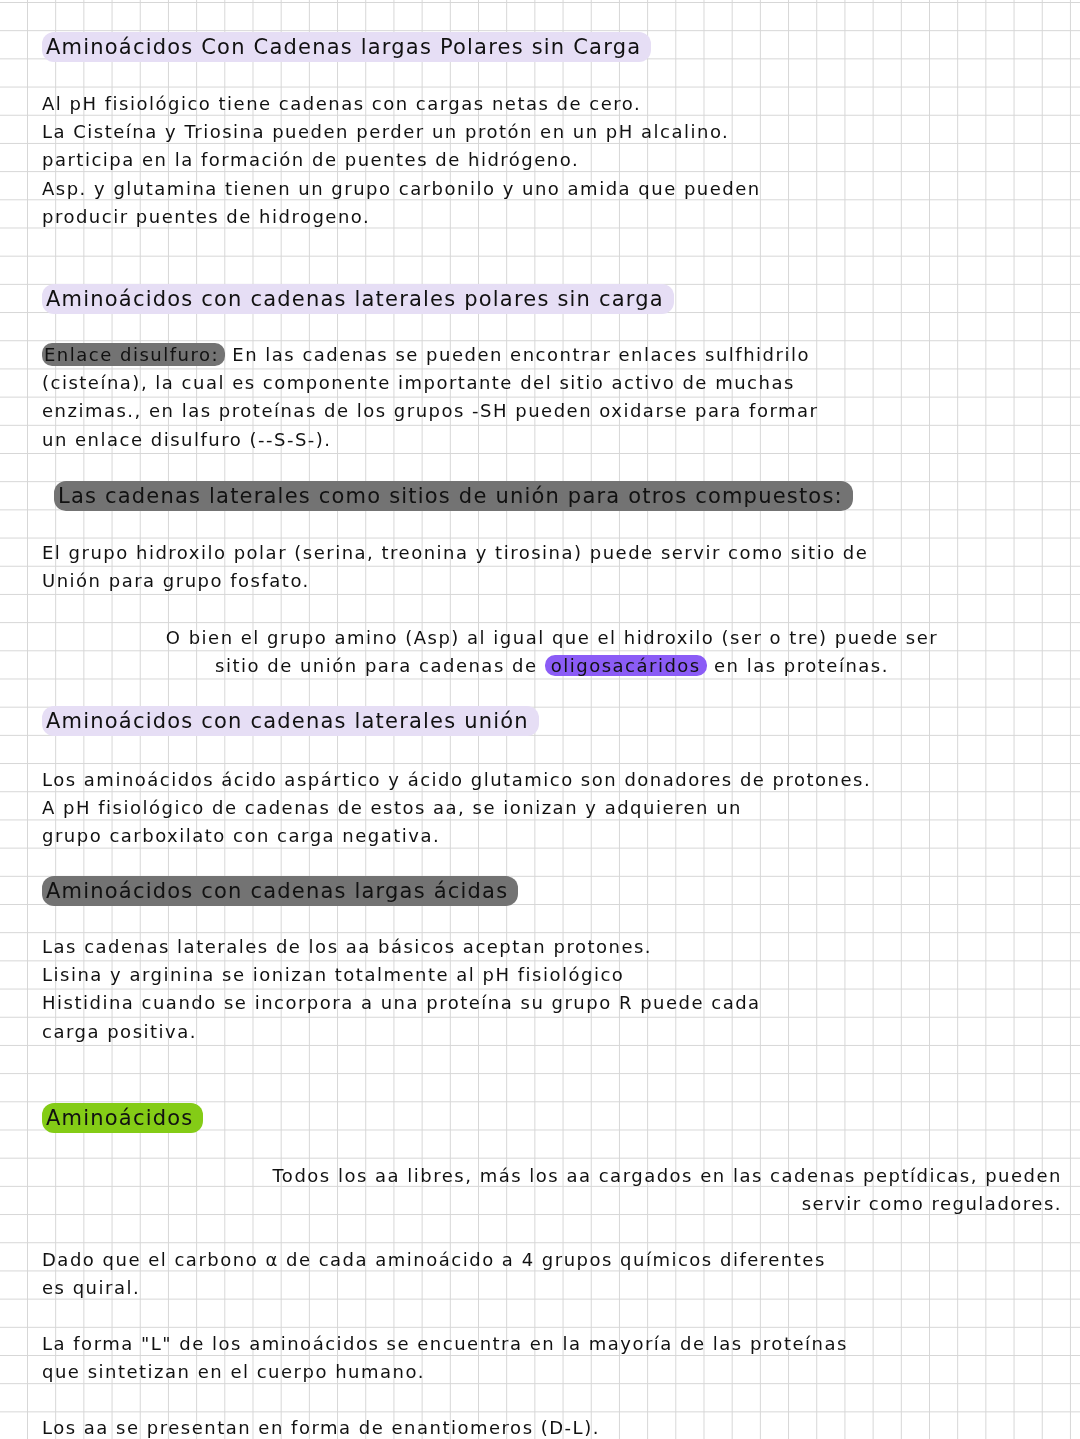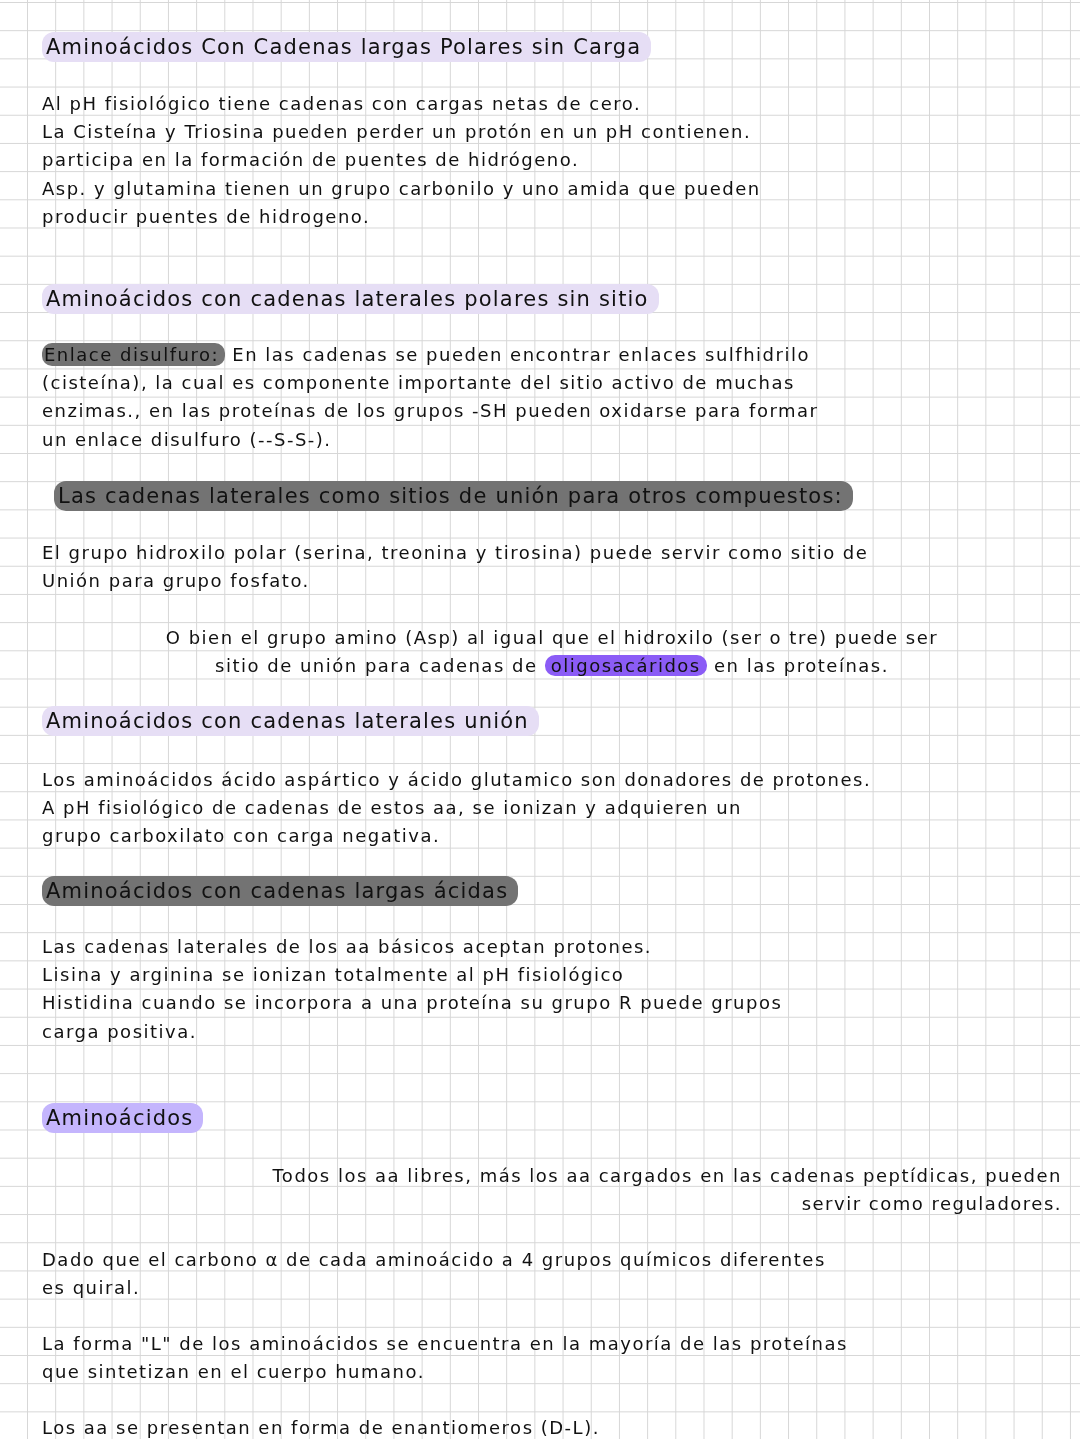--- a/index.html
+++ b/index.html
@@ -19,46 +19,46 @@
   .block { position: absolute; left: 30px; right: 30px; }
   .heading {
     display: inline-block;
     font-size: 21px; letter-spacing: 1.2px;
     padding: 2px 10px 2px 4px;
     border-radius: 12px;
     line-height: 26px;
   }
   .hl-purple { background: #e6def5; }
   .hl-green  { background: #737373; }
-  .hl-pink   { background: #c4b5fd; }
+  .hl-pink   { background: #84cc16; }
   .hl-teal   { background: #8b5cf6; border-radius: 10px; padding: 0 6px; }
   .line {
     font-size: 18px; letter-spacing: 1.5px; line-height: 28.2px;
     white-space: nowrap;
   }
   .inline-label { display: inline; padding: 1px 6px 1px 2px; border-radius: 10px; }
 </style>
 </head>
 <body>
 
 <div class="page">
 
   <div class="block" style="top:32px;">
     <div class="heading hl-purple">Aminoácidos Con Cadenas largas Polares sin Carga</div>
   </div>
   <div class="block" style="top:90px;">
     <div class="line">Al pH fisiológico tiene cadenas con cargas netas de cero.</div>
-    <div class="line">La Cisteína y Triosina pueden perder un protón en un pH contienen.</div>
+    <div class="line">La Cisteína y Triosina pueden perder un protón en un pH alcalino.</div>
     <div class="line">participa en la formación de puentes de hidrógeno.</div>
     <div class="line">Asp. y glutamina tienen un grupo carbonilo y uno amida que pueden</div>
     <div class="line">producir puentes de hidrogeno.</div>
   </div>
 
   <div class="block" style="top:284px;">
-    <div class="heading hl-purple">Aminoácidos con cadenas laterales polares sin sitio</div>
+    <div class="heading hl-purple">Aminoácidos con cadenas laterales polares sin carga</div>
   </div>
   <div class="block" style="top:341px;">
     <div class="line">
       <span class="inline-label hl-green">Enlace disulfuro:</span>
       <span>En las cadenas se pueden encontrar enlaces sulfhidrilo</span>
     </div>
     <div class="line">(cisteína), la cual es componente importante del sitio activo de muchas</div>
     <div class="line">enzimas., en las proteínas de los grupos -SH pueden oxidarse para formar</div>
     <div class="line">un enlace disulfuro (--S-S-).</div>
   </div>
@@ -87,21 +87,21 @@
     <div class="line">A pH fisiológico de cadenas de estos aa, se ionizan y adquieren un</div>
     <div class="line">grupo carboxilato con carga negativa.</div>
   </div>
 
   <div class="block" style="top:876px;">
     <div class="heading hl-green">Aminoácidos con cadenas largas ácidas</div>
   </div>
   <div class="block" style="top:933px;">
     <div class="line">Las cadenas laterales de los aa básicos aceptan protones.</div>
     <div class="line">Lisina y arginina se ionizan totalmente al pH fisiológico</div>
-    <div class="line">Histidina cuando se incorpora a una proteína su grupo R puede grupos</div>
+    <div class="line">Histidina cuando se incorpora a una proteína su grupo R puede cada</div>
     <div class="line">carga positiva.</div>
   </div>
 
   <div class="block" style="top:1103px;">
     <div class="heading hl-pink">Aminoácidos</div>
   </div>
   <div class="block" style="top:1162px;text-align:right;">
     <div class="line">Todos los aa libres, más los aa cargados en las cadenas peptídicas, pueden</div>
     <div class="line">servir como reguladores.</div>
   </div>

